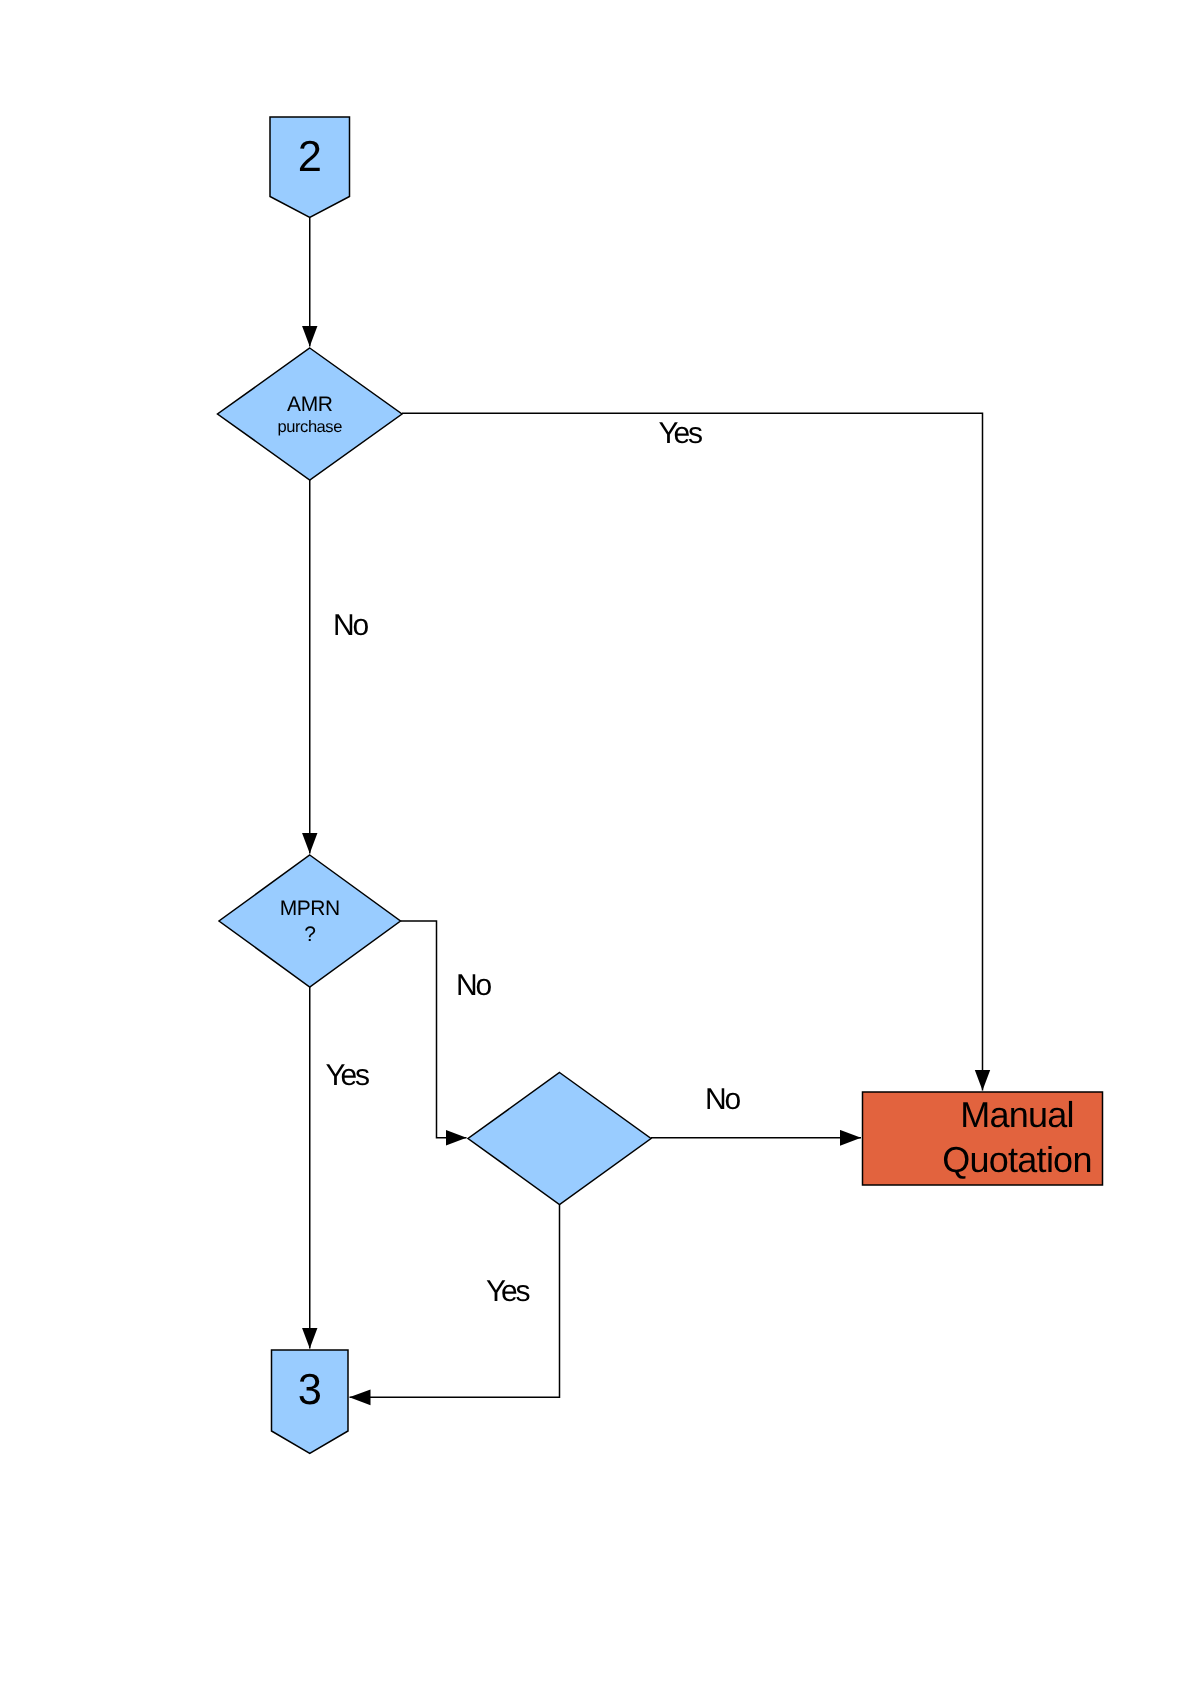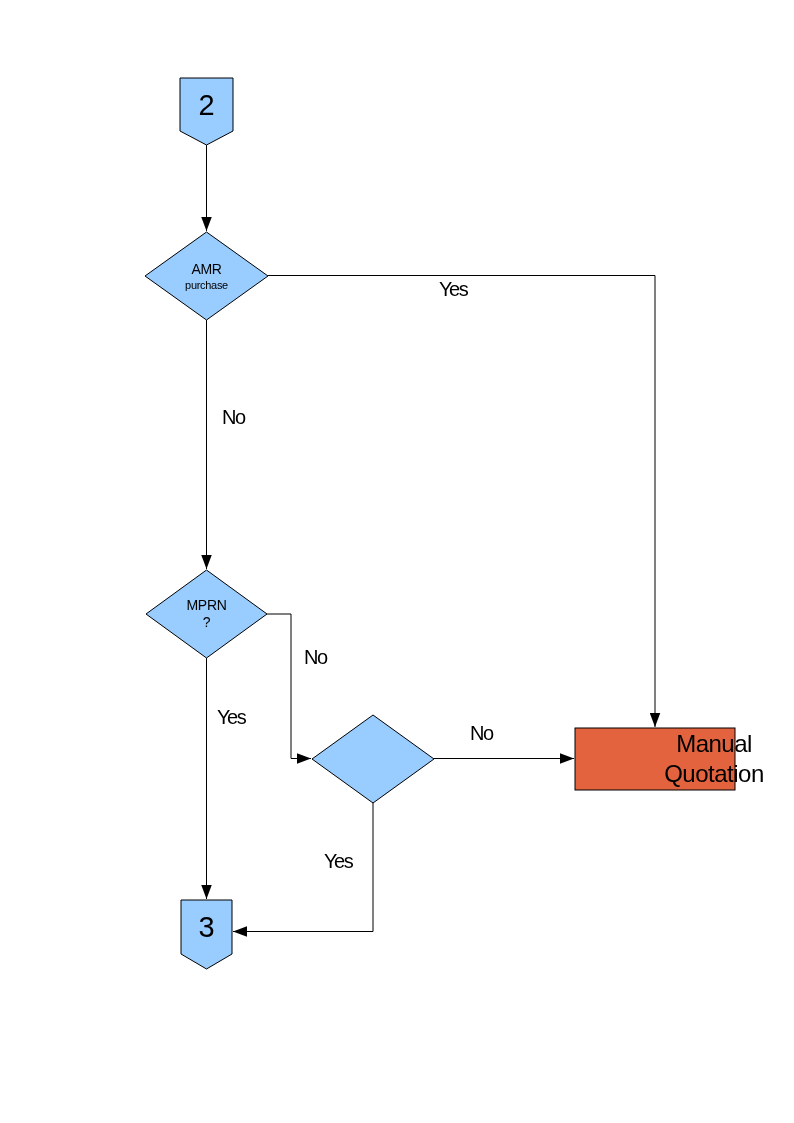--- a/index.html
+++ b/index.html
@@ -102,21 +102,21 @@
     <span class="diamond-main">AMR</span>
     <span class="diamond-sub">purchase</span>
   </div>
 
   <div class="txt txt-col" style="left:146px; top:570px; width:121px; height:88px;">
     <span class="diamond-main">MPRN</span>
     <span class="diamond-main">?</span>
   </div>
 
 
-  <div class="txt txt-col" style="left:588px; top:728px; width:160px; height:62px;padding-left:46px;">
+  <div class="txt txt-col" style="left:552px; top:728px; width:160px; height:62px;padding-left:46px;">
     <span class="manual-line">Manual</span>
     <span class="manual-line">Quotation</span>
   </div>
 
   <div class="txt connector-num" style="left:181px; top:900px; width:51px; height:54px;">3</div>
 
   <div class="edge-label" style="left:439px; top:279px;">Yes</div>
   <div class="edge-label" style="left:222px; top:407px;">No</div>
   <div class="edge-label" style="left:304px; top:647px;">No</div>
   <div class="edge-label" style="left:217px; top:707px;">Yes</div>

